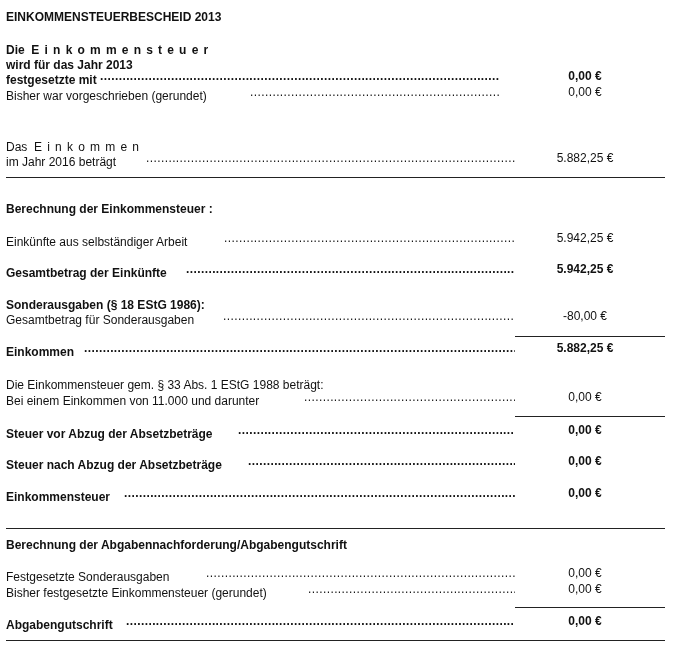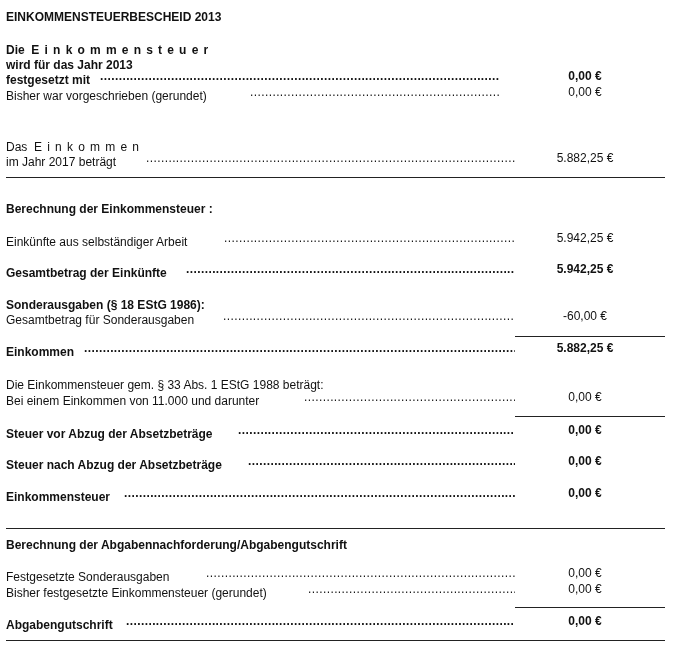--- a/index.html
+++ b/index.html
@@ -22,35 +22,35 @@
   <span class="lbl">EINKOMMENSTEUERBESCHEID  2013</span>
 </div>
 
 <div class="row bold" style="top:39px;">
   <span class="lbl"><span>Die</span>&nbsp; <span class="spaced">Einkommensteuer</span></span>
 </div>
 <div class="row bold" style="top:54px;">
   <span class="lbl">wird für das Jahr 2013</span>
 </div>
 <div class="row bold" style="top:69px;">
-  <span class="lbl">festgesetzt mit</span>
+  <span class="lbl">festgesetzte mit</span>
   <span class="dots" style="left:94px; width:400px;">............................................................................................................................................................................................</span>
   <span class="amt">0,00 €</span>
 </div>
 <div class="row" style="top:85px;">
   <span class="lbl">Bisher war vorgeschrieben (gerundet)</span>
   <span class="dots" style="left:244px; width:250px;">...............................................................................................................................</span>
   <span class="amt">0,00 €</span>
 </div>
 
 <div class="row" style="top:136px;">
   <span class="lbl"><span>Das</span>&nbsp; <span class="spaced">Einkommen</span></span>
 </div>
 <div class="row" style="top:151px;">
-  <span class="lbl">im Jahr  2017  beträgt</span>
+  <span class="lbl">im Jahr  2016  beträgt</span>
   <span class="dots" style="left:140px; width:369px;">................................................................................................................................................................................</span>
   <span class="amt">5.882,25 €</span>
 </div>
 <div class="hr full" style="top:177px;"></div>
 
 <div class="row bold" style="top:198px;">
   <span class="lbl">Berechnung der Einkommensteuer :</span>
 </div>
 
 <div class="row" style="top:231px;">
@@ -64,21 +64,21 @@
   <span class="dots" style="left:180px; width:329px;">...............................................................................................................................................................</span>
   <span class="amt">5.942,25 €</span>
 </div>
 
 <div class="row bold" style="top:294px;">
   <span class="lbl">Sonderausgaben (§ 18 EStG 1986):</span>
 </div>
 <div class="row" style="top:309px;">
   <span class="lbl">Gesamtbetrag für Sonderausgaben</span>
   <span class="dots" style="left:217px; width:292px;">........................................................................................................................................</span>
-  <span class="amt">-60,00 €</span>
+  <span class="amt">-80,00 €</span>
 </div>
 <div class="hr part" style="top:336px;"></div>
 
 <div class="row bold" style="top:341px;">
   <span class="lbl">Einkommen</span>
   <span class="dots" style="left:78px; width:431px;">...................................................................................................................................................................................................................</span>
   <span class="amt">5.882,25 €</span>
 </div>
 
 <div class="row" style="top:374px;">

